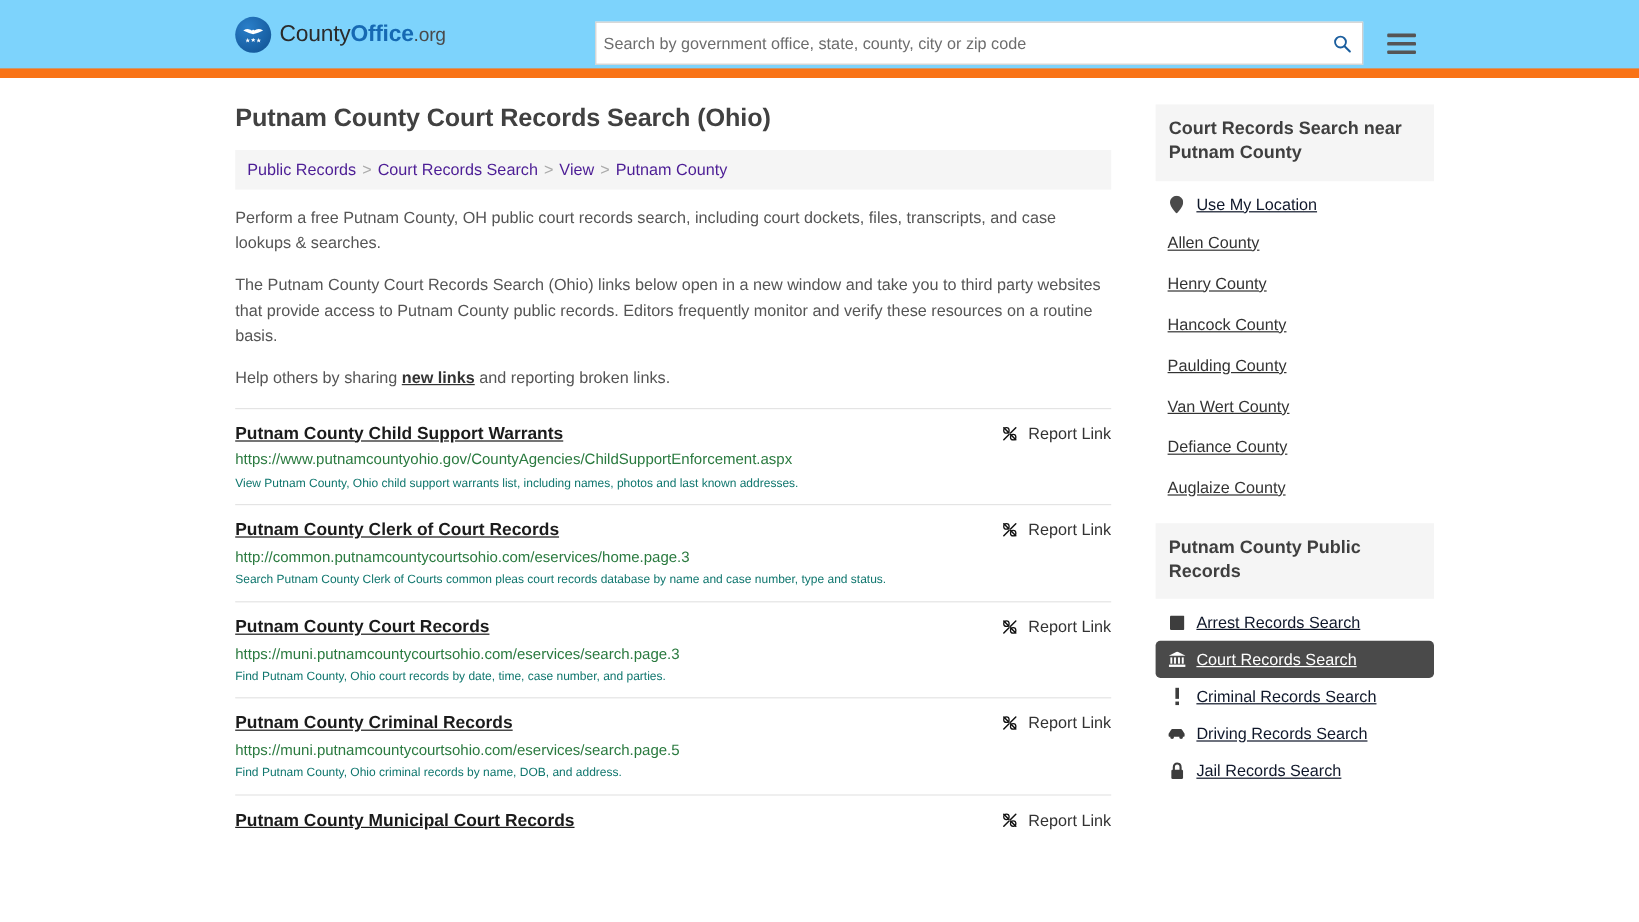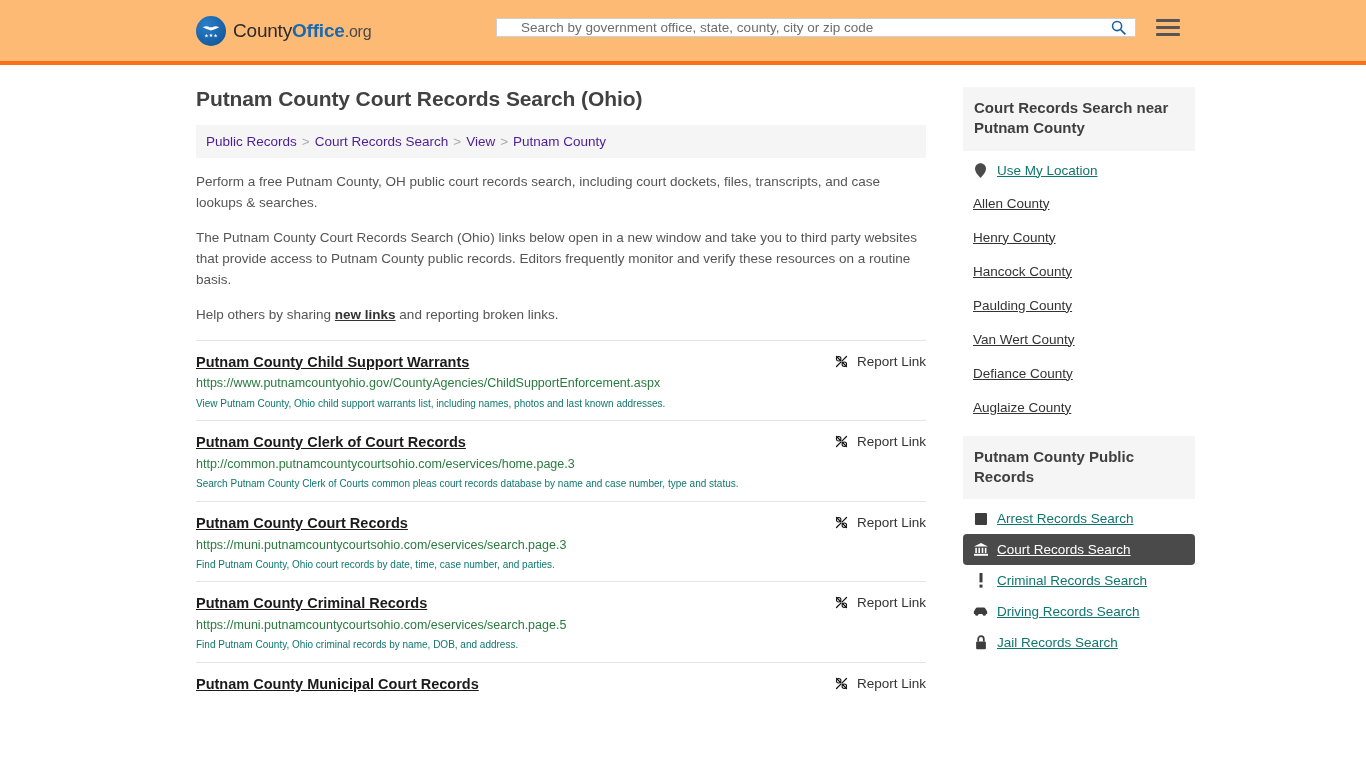--- a/index.html
+++ b/index.html
@@ -7,22 +7,22 @@
     margin: 0; padding: 0;
     width: 1366px; height: 768px;
     overflow: hidden;
     background: #ffffff;
     font-family: "Liberation Sans", sans-serif;
   }
 
   
   .site-header {
     height: 65px;
-    background: #fdba74;
-    border-bottom: 4px solid #f97316;
+    background: #7dd3fc;
+    border-bottom: 8px solid #f97316;
     display: flex;
     align-items: center;
     position: relative;
   }
   .logo-wrap {
     display: flex;
     align-items: center;
     margin-left: 196px;
     text-decoration: none;
   }
@@ -50,26 +50,26 @@
 
   .search-area {
     position: absolute;
     left: 496px;
     top: 18px;
     display: flex;
     align-items: center;
   }
   .search-box {
     width: 640px;
-    height: 19px;
+    height: 36px;
     background: #ffffff;
     border: 1px solid #cfcfcf;
     display: flex;
     align-items: center;
-    padding: 0 8px 0 22px;
+    padding: 0 8px 0 4px;
   }
   .search-input {
     flex: 1;
     border: none;
     outline: none;
     font-size: 13.5px;
     color: #6d6d6d;
     font-family: "Liberation Sans", sans-serif;
     background: transparent;
   }
@@ -191,21 +191,21 @@
   .panel-list { padding-top: 4px; }
   .panel-item {
     display: flex;
     align-items: center;
     gap: 9px;
     padding: 8px 10px;
     border-radius: 4px;
   }
   .panel-item .pi-label {
     font-size: 13.5px;
-    color: #0f766e;
+    color: #0f172a;
     text-decoration: underline;
     cursor: pointer;
   }
   .panel-item.plain { padding-left: 10px; }
   .panel-item.active {
     background: #4a4a4a;
   }
   .panel-item.active .pi-label { color: #ffffff; }
   .panel-item .pi-icon {
     width: 15px; height: 15px;

